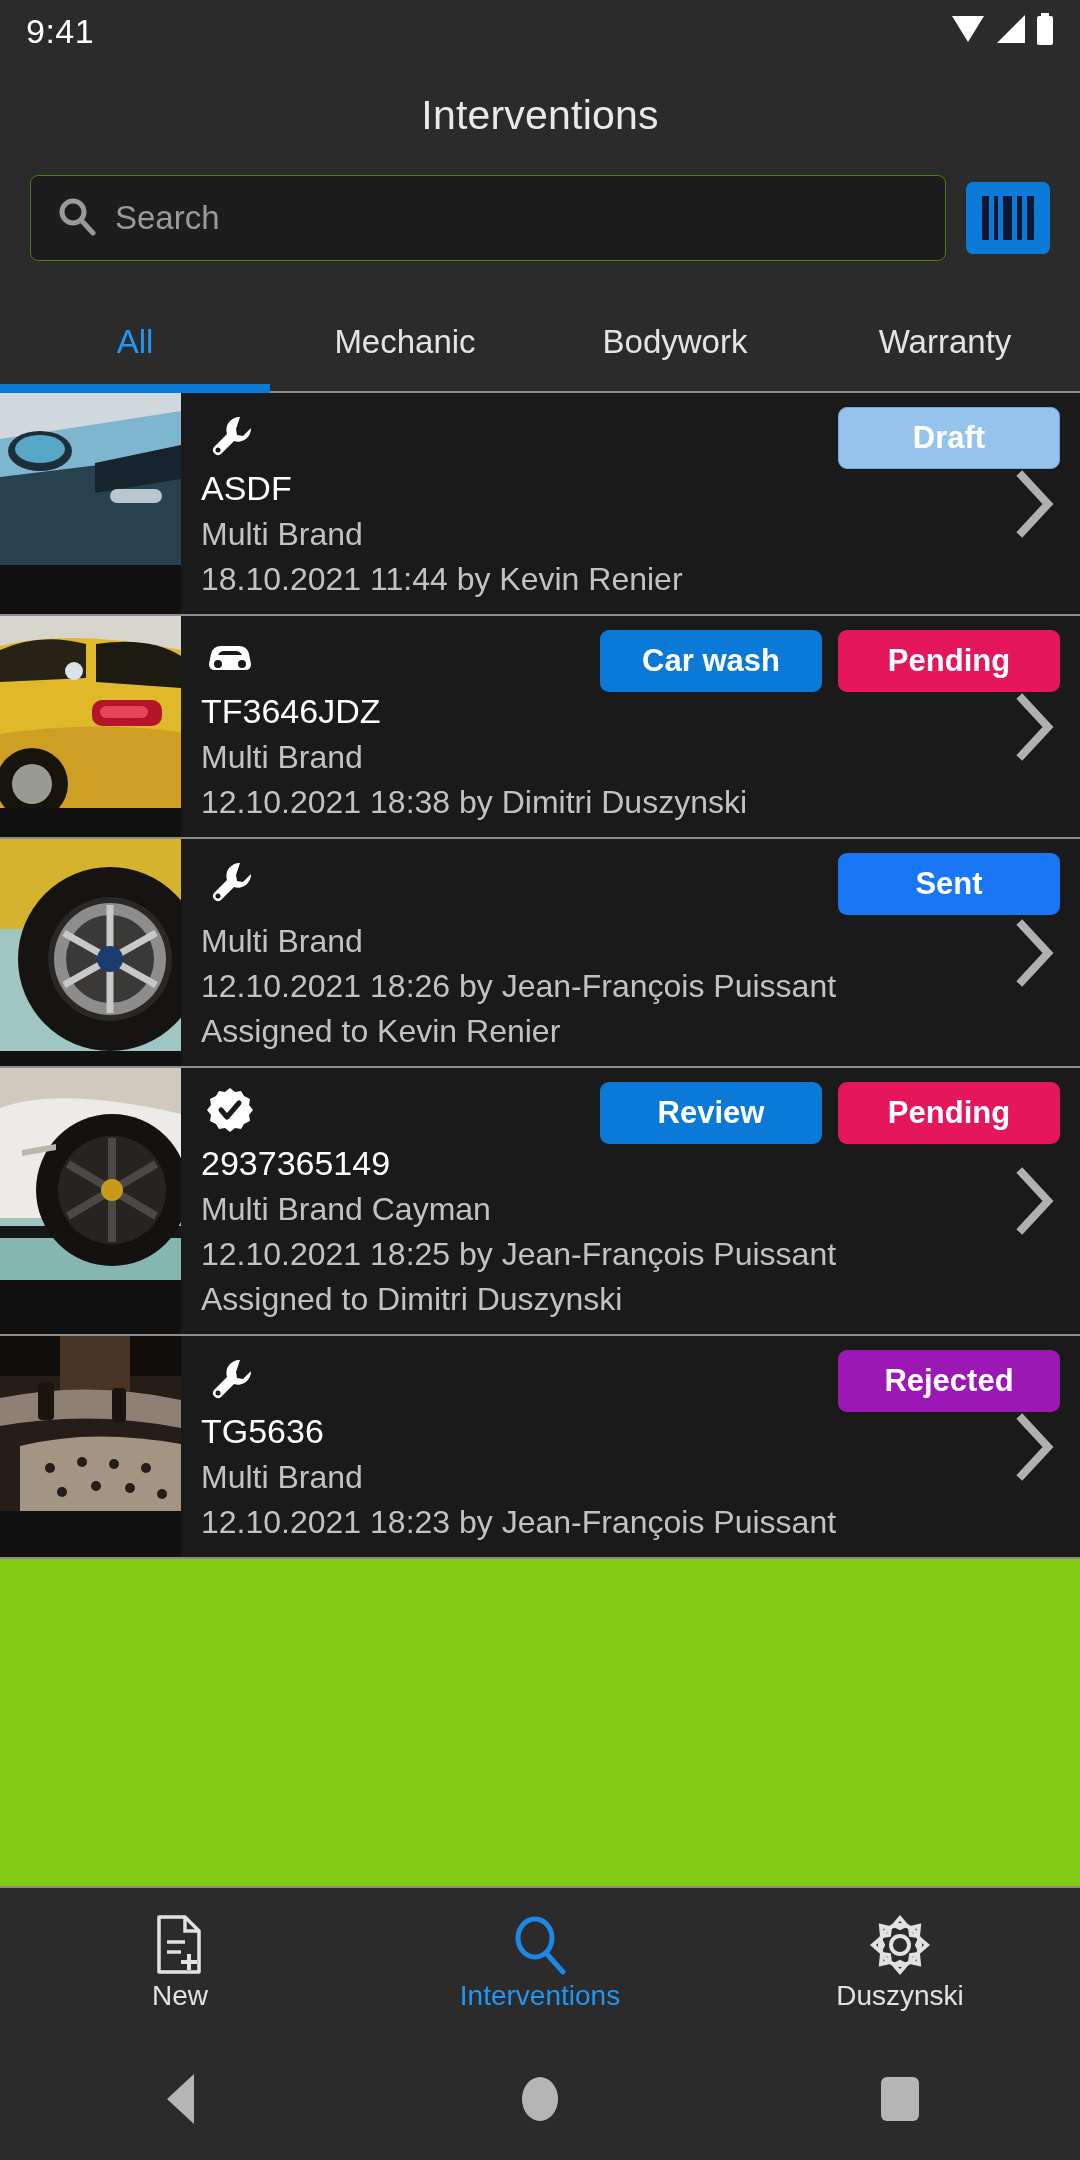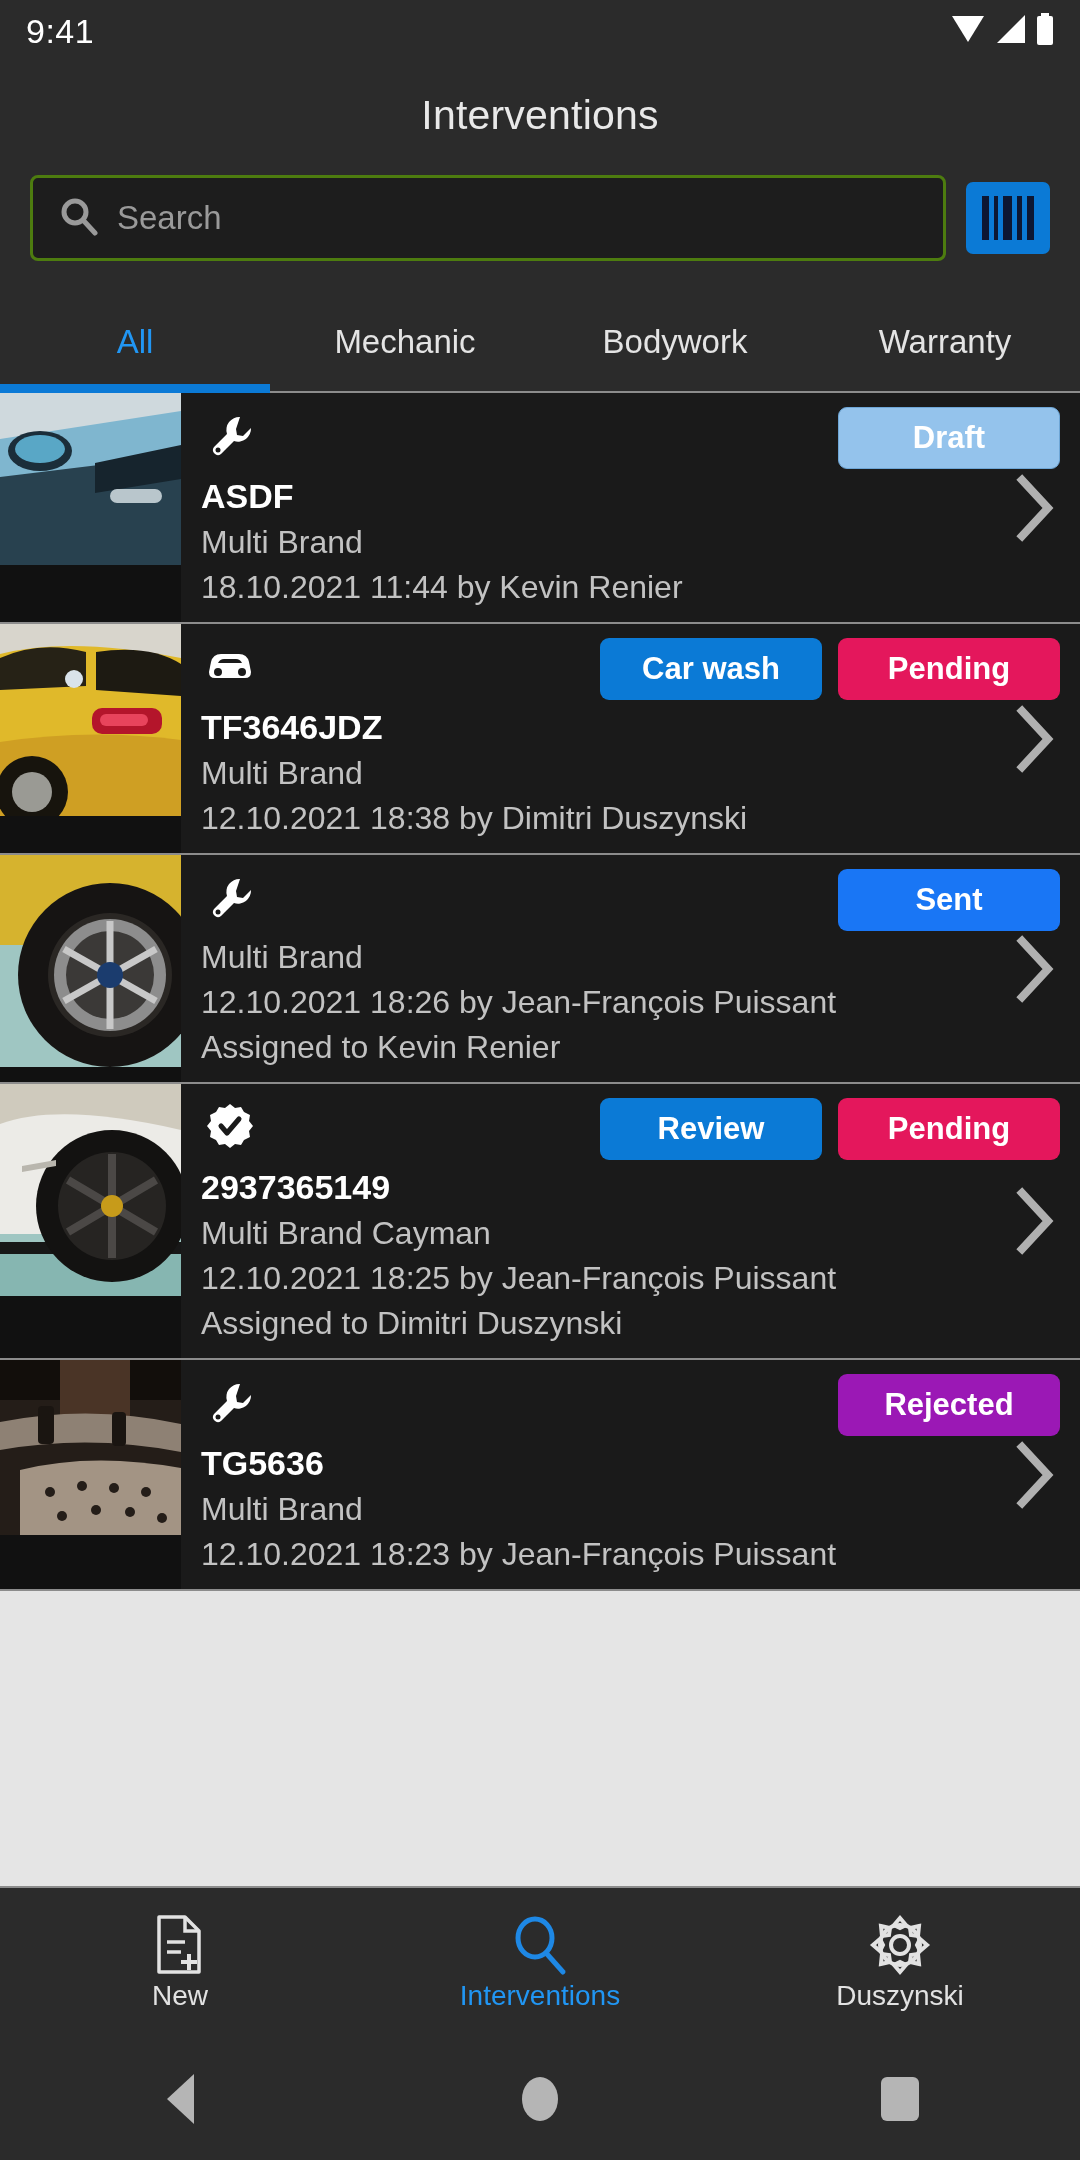--- a/index.html
+++ b/index.html
@@ -26,21 +26,21 @@
     text-align:center; color:#e9e9e9; font-size:41px;
     padding:30px 0 12px 0; letter-spacing:.2px;
   }
 
   .search-row {
     display:flex; align-items:center; gap:20px;
     padding:24px 30px 0 30px;
   }
   .search-box {
     flex:1 1 auto; height:86px; background:#1d1d1d;
-    border:3px solid #4d7c0f; border-radius:8px;
+    border:1px solid #4d7c0f; border-radius:8px;
     display:flex; align-items:center; gap:18px; padding:0 26px;
   }
   .search-placeholder { color:#9a9a9a; font-size:33px; }
   .scan-btn {
     flex:0 0 auto; width:84px; height:72px; background:#0b7ad6;
     border-radius:7px; display:flex; align-items:center; justify-content:center;
   }
   .barcode { display:flex; align-items:center; gap:5px; height:44px; }
   .barcode i { display:block; background:#0d1733; height:100%; }
   .bw1{width:7px;} .bw2{width:4px;} .bw3{width:9px;} .bw4{width:5px;} .bw5{width:7px;}
@@ -54,21 +54,21 @@
     flex:1 1 0; text-align:center; padding:26px 0 30px 0;
     color:#e4e4e4; font-size:33px; position:relative;
   }
   .tab.active { color:#2196f3; }
   .tab.active::after {
     content:""; position:absolute; left:0; right:0; bottom:-2px;
     height:9px; background:#0b7ad6;
   }
 
   
-  .list { flex:1 1 auto; overflow:hidden; background:#e5e5e5; }
+  .list { flex:1 1 auto; overflow:hidden; background:#84cc16; }
   .row {
     display:flex; background:#1a1a1a;
     border-bottom:2px solid #8c8c8c; position:relative;
     min-height:170px;
   }
   .thumb { flex:0 0 181px; background:#111; position:relative; overflow:hidden; }
   .thumb .img { position:absolute; inset:0; }
   .row-body { flex:1 1 auto; padding:14px 0 16px 20px; position:relative; min-width:0; }
 
   .row-top { display:flex; align-items:flex-start; min-height:62px; }
@@ -79,21 +79,21 @@
     display:flex; align-items:center; justify-content:center;
     color:#ffffff; font-size:31px; font-weight:bold;
     padding:0 18px; white-space:nowrap;
   }
   .badge.draft  { background:#94c3ec; border:1px solid #6ea6d6; }
   .badge.blue   { background:#0b7ad6; }
   .badge.bright { background:#1976f5; }
   .badge.pink   { background:#e4175c; }
   .badge.purple { background:#9b18b5; }
 
-  .row-title { color:#ffffff; font-size:34px; font-weight:bold; margin-top:8px; }
+  .row-title { color:#ffffff; font-size:34px; font-weight:normal; margin-top:0; }
   .row-sub   { color:#c2c2c2; font-size:32px; margin-top:8px; }
   .row-meta  { color:#c2c2c2; font-size:32px; margin-top:8px; }
   .row-assign{ color:#c2c2c2; font-size:32px; margin-top:8px; }
 
   .chevron {
     position:absolute; right:22px; top:50%; transform:translateY(-50%);
     width:46px; height:72px;
   }
   .row.clipped { min-height:0; }
 

